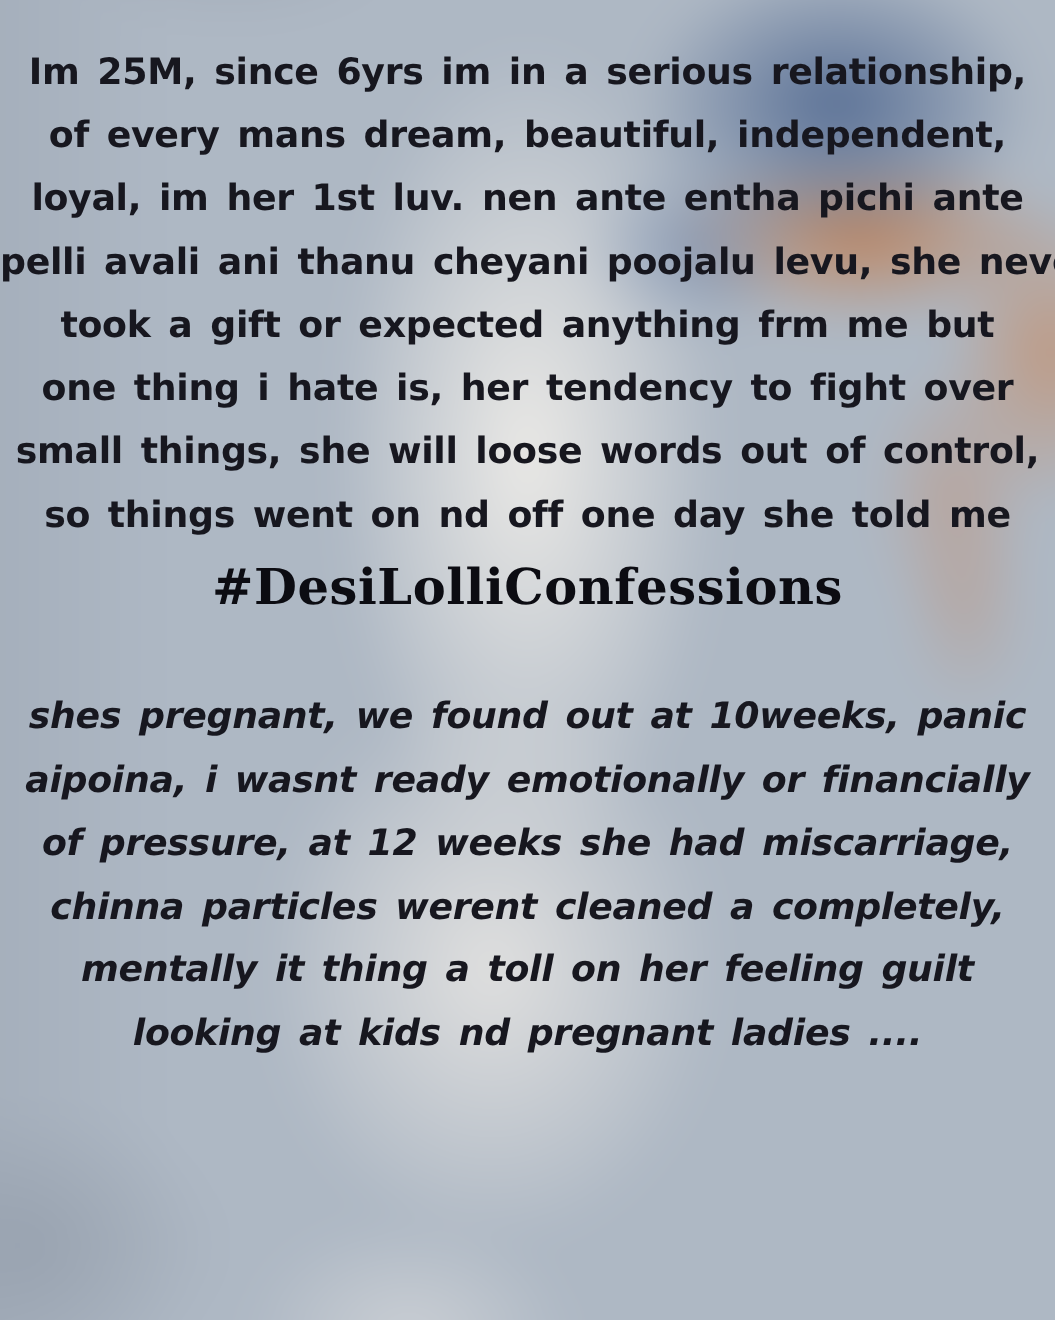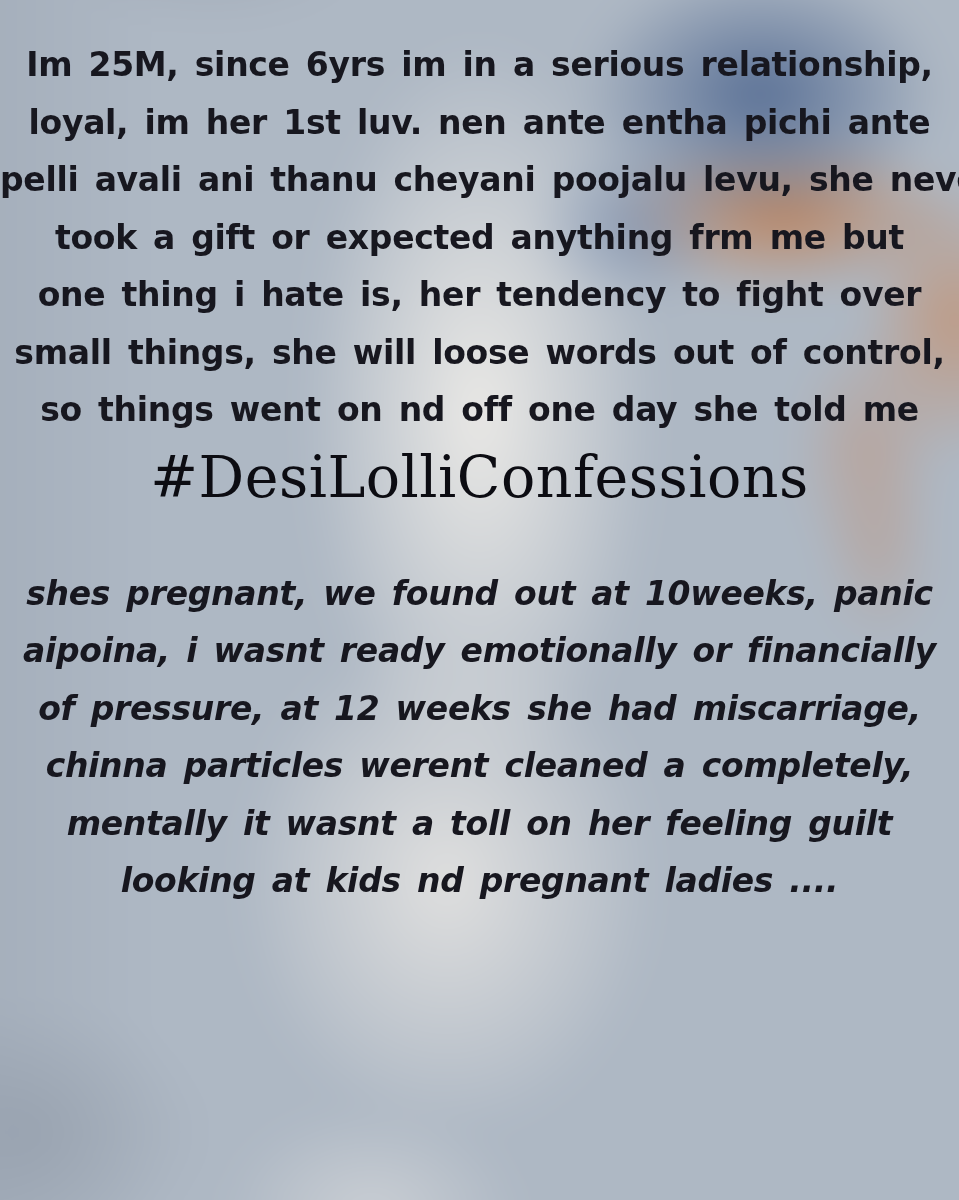--- a/index.html
+++ b/index.html
@@ -60,48 +60,49 @@
     font-size: 33px;
     font-weight: 700;
     letter-spacing: -0.3px;
     word-spacing: 5px;
     color: var(--text);
     text-align: center;
   }
 
   .hashtag {
     font-family: "DejaVu Serif", serif;
-    font-weight: 400;
-    font-size: 57px;
+    font-weight: 700;
+    font-size: 45px;
     line-height: 60px;
     letter-spacing: 0.5px;
     color: var(--heading);
     margin-top: 8px;
   }
 
   .para-2 { margin-top: 58px; font-style: italic; }
 </style>
 </head>
 <body>
 
 <div class="canvas">
   <div class="bg"></div>
   <div class="content">
     <div class="para para-1">
         <div class="line">Im 25M, since 6yrs im in a serious relationship,</div>
+        <div class="line">of every mans dream, beautiful, independent,</div>
         <div class="line">loyal, im her 1st luv. nen ante entha pichi ante</div>
         <div class="line">pelli avali ani thanu cheyani poojalu levu, she never</div>
         <div class="line">took a gift or expected anything frm me but</div>
         <div class="line">one thing i hate is, her tendency to fight over</div>
         <div class="line">small things, she will loose words out of control,</div>
         <div class="line">so things went on nd off one day she told me</div>
       </div>
     <div class="hashtag">#DesiLolliConfessions</div>
     <div class="para para-2">
         <div class="line">shes pregnant, we found out at 10weeks, panic</div>
         <div class="line">aipoina, i wasnt ready emotionally or financially</div>
         <div class="line">of pressure, at 12 weeks she had miscarriage,</div>
         <div class="line">chinna particles werent cleaned a completely,</div>
-        <div class="line">mentally it wasnt a toll on her feeling guilt</div>
+        <div class="line">mentally it thing a toll on her feeling guilt</div>
         <div class="line">looking at kids nd pregnant ladies ....</div>
       </div>
   </div>
 </div>
 
 </body></html>

